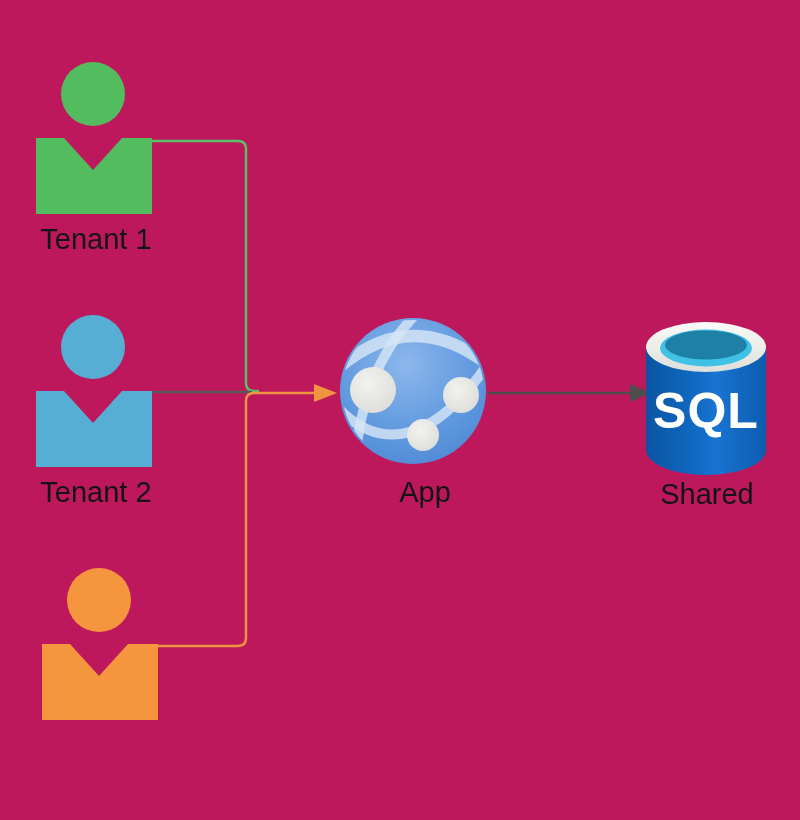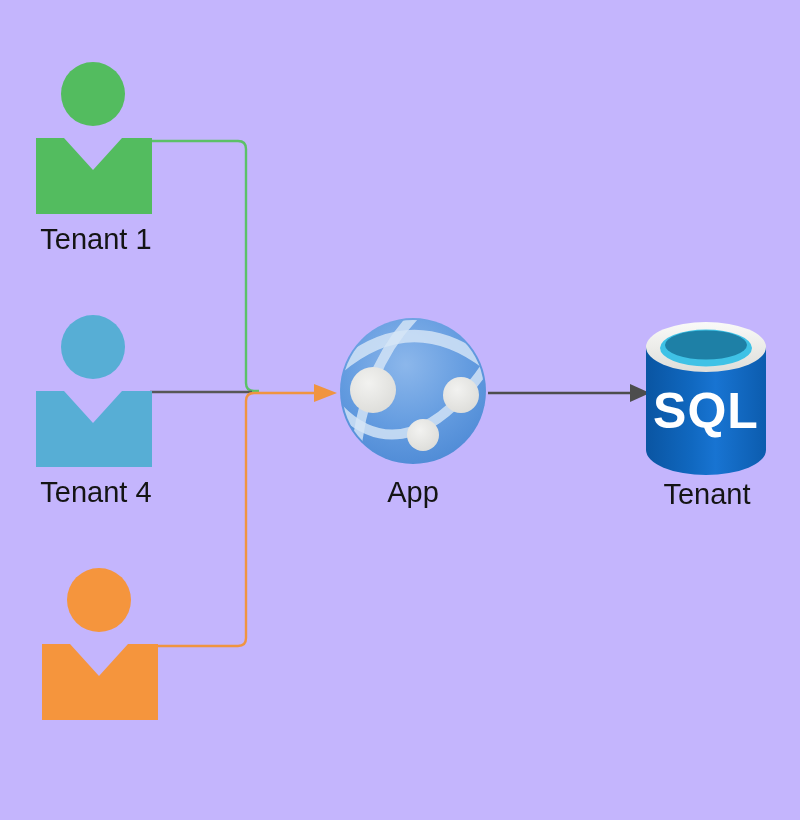--- a/index.html
+++ b/index.html
@@ -1,16 +1,16 @@
 <!DOCTYPE html>
 <html><head>
 <meta charset="utf-8">
 <style>
   html,body{margin:0;padding:0;background:#ffffff;}
-  .canvas{position:relative;width:800px;height:820px;background:#c4b5fd;overflow:hidden;
+  .canvas{position:relative;width:800px;height:820px;background:#be185d;overflow:hidden;
           font-family:"Liberation Sans", sans-serif;}
   .layer{position:absolute;left:0;top:0;}
   .node{position:absolute;}
   .label{position:absolute;color:#141414;font-size:29px;line-height:30px;text-align:center;
          font-family:"Liberation Sans", sans-serif;}
   .conn{fill:none;stroke-width:2.4;stroke-linecap:butt;}
 </style>
 </head>
 <body>
 
@@ -32,21 +32,21 @@
     </svg>
   </div>
   <div class="label" style="left:34px;top:224px;width:124px">Tenant 1</div>
 
   <div class="node" style="left:36px;top:315px">
     <svg width="116" height="152" viewBox="0 0 116 152">
       <circle cx="57" cy="32" r="32" fill="#57AED5"></circle>
       <path d="M0,76 H28 L57,108 L86,76 H116 V152 H0 Z" fill="#57AED5"></path>
     </svg>
   </div>
-  <div class="label" style="left:34px;top:477px;width:124px">Tenant 4</div>
+  <div class="label" style="left:34px;top:477px;width:124px">Tenant 2</div>
 
   <div class="node" style="left:42px;top:568px">
     <svg width="116" height="152" viewBox="0 0 116 152">
       <circle cx="57" cy="32" r="32" fill="#F5953D"></circle>
       <path d="M0,76 H28 L57,108 L86,76 H116 V152 H0 Z" fill="#F5953D"></path>
     </svg>
   </div>
 
   <div class="node" style="left:339px;top:317px">
     <svg width="148" height="148" viewBox="0 0 148 148">
@@ -68,21 +68,21 @@
       <g clip-path="url(#clipGlobe)" fill="none" stroke="#D6E5F6" stroke-opacity="0.82">
         <path d="M-4,54 Q72,-14 152,50" stroke-width="12"></path>
         <path d="M16,148 Q22,52 78,-4" stroke-width="10"></path>
         <path d="M0,92 C45,138 100,122 152,42" stroke-width="10"></path>
       </g>
       <circle cx="34" cy="73" r="23" fill="url(#gNode)"></circle>
       <circle cx="122" cy="78" r="18" fill="url(#gNode)"></circle>
       <circle cx="84" cy="118" r="16" fill="url(#gNode)"></circle>
     </svg>
   </div>
-  <div class="label" style="left:353px;top:477px;width:120px">App</div>
+  <div class="label" style="left:365px;top:477px;width:120px">App</div>
 
   <div class="node" style="left:645px;top:322px">
     <svg width="122" height="154" viewBox="0 0 122 154">
       <defs>
         <linearGradient id="gBody" x1="0" y1="0" x2="1" y2="0">
           <stop offset="0%" stop-color="#0A55A2"></stop>
           <stop offset="38%" stop-color="#1068C0"></stop>
           <stop offset="58%" stop-color="#1874D2"></stop>
           <stop offset="100%" stop-color="#0C5CAE"></stop>
         </linearGradient>
@@ -92,16 +92,16 @@
         </linearGradient>
       </defs>
       <path d="M1,25 L1,128 A60,25 0 0 0 121,128 L121,25 Z" fill="url(#gBody)"></path>
       <ellipse cx="61" cy="25" rx="60" ry="25" fill="url(#gRim)"></ellipse>
       <ellipse cx="61" cy="26" rx="46" ry="18.5" fill="#3FC2E6"></ellipse>
       <ellipse cx="61" cy="23" rx="41" ry="14.5" fill="#1E80A6"></ellipse>
       <text x="61" y="106" text-anchor="middle" font-family="Liberation Sans, sans-serif" font-size="50" font-weight="bold" fill="#FFFFFF" letter-spacing="1">SQL</text>
     </svg>
   </div>
   <div class="label" style="left:627px;top:479px;width:160px">
-    <div>Tenant</div>
+    <div>Shared</div>
   </div>
 
 </div>
 
 </body></html>

